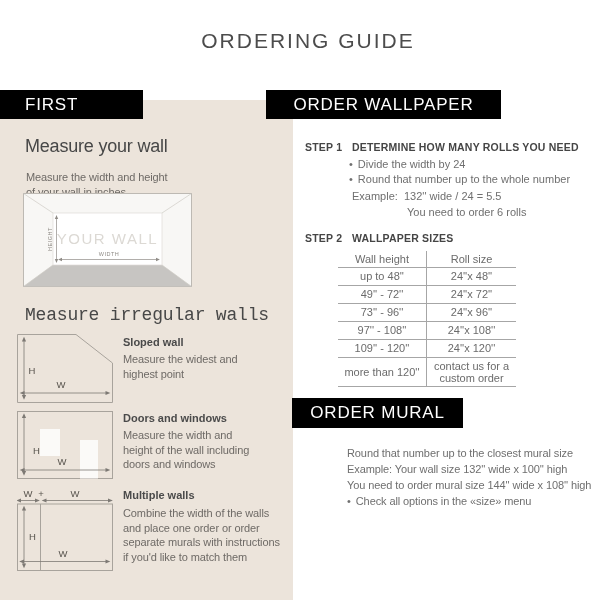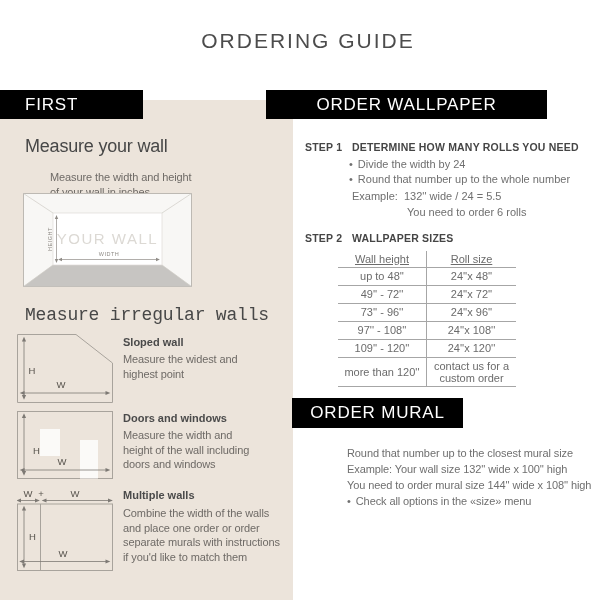--- a/index.html
+++ b/index.html
@@ -7,47 +7,47 @@
         font-family:"Liberation Sans",sans-serif;overflow:hidden;color:#4a4a4a;padding-left:16px;}
 
   .title{position:absolute;top:29px;left:0;width:100%;text-align:center;
          font-size:21px;letter-spacing:2px;color:#4c4c4c;}
 
   .panel{position:absolute;left:0;top:100px;width:293px;height:500px;background:#ece4db;}
 
   .bar{position:absolute;height:29px;background:#000000;color:#ffffff;
        font-size:17px;letter-spacing:0.8px;display:flex;align-items:center;box-sizing:border-box;}
   .bar-first{left:0;top:90px;width:143px;padding-left:25px;}
-  .bar-wallpaper{left:266px;top:90px;width:281px;justify-content:center;}
+  .bar-wallpaper{left:266px;top:90px;width:235px;justify-content:center;}
   .bar-mural{left:292px;top:398px;width:171px;height:30px;justify-content:center;text-align:right;}
 
   .h-left{position:absolute;font-size:18px;letter-spacing:-0.2px;color:#474747;}
   .hw1{left:25px;top:136px;}
   .hw2{left:25px;top:305px;font-family:Liberation Mono, monospace;}
 
   .ldesc{position:absolute;font-size:11px;letter-spacing:-0.1px;color:#6e6a66;line-height:14.5px;}
-  .sub{left:26px;top:170px;margin-left:24px;}
+  .sub{left:26px;top:170px;}
 
   .item-title{position:absolute;font-size:11px;font-weight:bold;color:#4a4a4a;}
 
   .dsvg{position:absolute;}
   svg text{font-family:"Liberation Sans",sans-serif;}
 
   .step-label{position:absolute;font-size:10.5px;font-weight:bold;color:#454545;letter-spacing:0.2px;}
   .rbody{position:absolute;font-size:11px;color:#6f6f6f;line-height:15px;}
   .brow{display:flex;}
   .bdot{margin-right:5px;}
 
   .table{position:absolute;left:338px;top:251px;width:178px;font-size:11px;color:#6b6b6b;}
   .trow{display:flex;}
   .trow>div{box-sizing:border-box;display:flex;align-items:center;justify-content:center;
             text-align:center;border-bottom:1px solid #a6a6a6;line-height:12.5px;}
   .tc1{width:88px;white-space:nowrap;}
   .tc2{width:90px;border-left:1px solid #a6a6a6;}
-  .trow-head>div{height:17px;text-decoration:underline;}
+  .trow-head>div{height:17px;}
   .trow-std>div{height:18px;}
   .trow-last>div{height:29px;}
 
   .mural-text{left:347px;top:445px;line-height:16px;letter-spacing:-0.1px;}
 </style>
 </head>
 <body>
 
 <div class="page">
 

